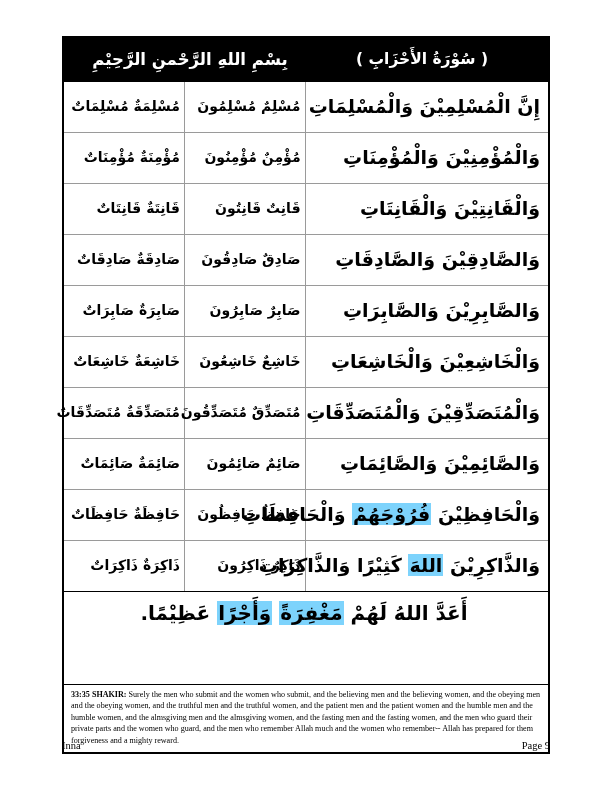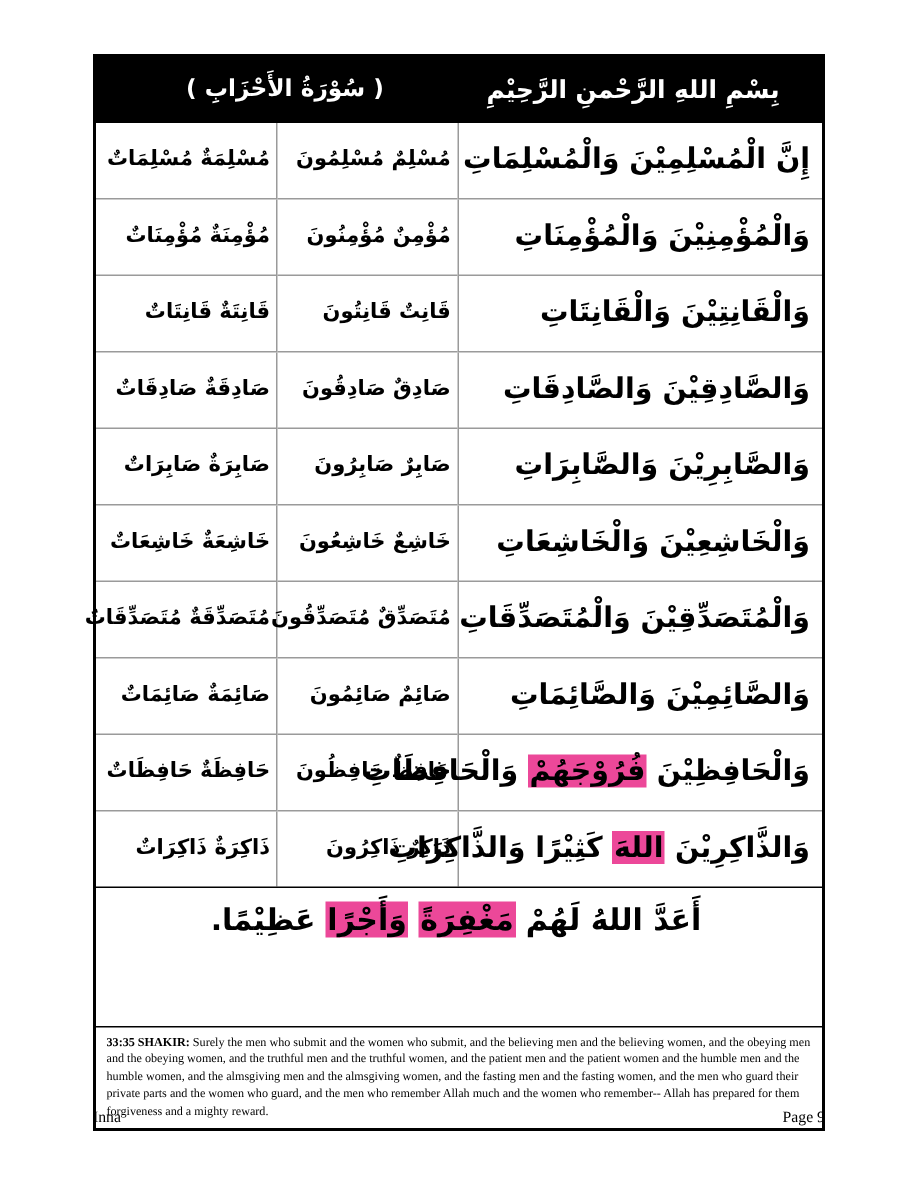--- a/index.html
+++ b/index.html
@@ -91,21 +91,21 @@
     white-space: nowrap;
   }
   .form-text {
     font-size: 14px;
     font-weight: bold;
     line-height: 1.25;
     padding: 2px 4px;
     white-space: nowrap;
   }
   .hl {
-    background: #ec4899;
+    background: #7dd3fc;
     padding: 0 1px;
   }
 
   
   .verse-row {
     border-top: 1.6px solid #000;
     direction: rtl;
     text-align: center;
     font-family: "DejaVu Sans", sans-serif;
     font-size: 20px;
@@ -143,22 +143,22 @@
   }
 </style>
 </head>
 <body>
 
 <div class="page">
 
   <div class="doc-frame">
 
     <div class="header-bar">
+      <div class="header-cell bismillah">بِسْمِ اللهِ الرَّحْمنِ الرَّحِيْمِ</div>
       <div class="header-cell surah">( سُوْرَةُ الأَحْزَابِ )</div>
-      <div class="header-cell bismillah">بِسْمِ اللهِ الرَّحْمنِ الرَّحِيْمِ</div>
     </div>
 
     <table class="word-table">
       <colgroup>
         <col class="col-phrase">
         <col class="col-mascu">
         <col class="col-femi">
       </colgroup>
       <tbody>
           <tr>

